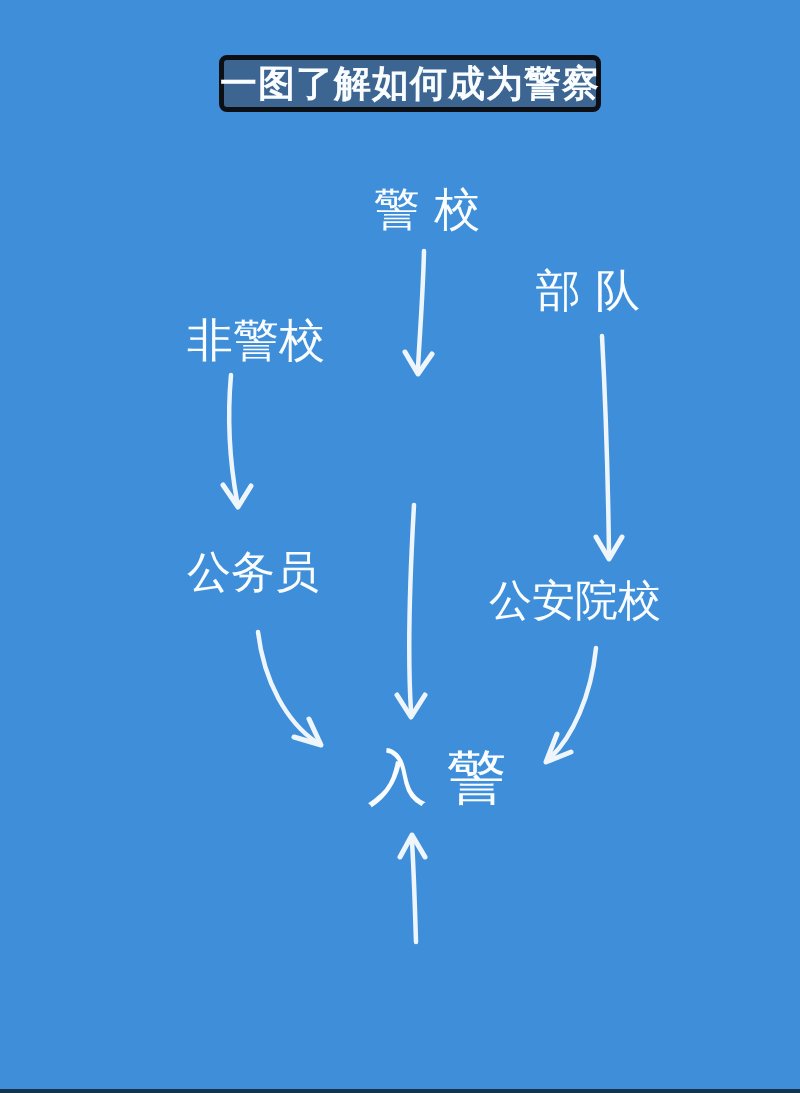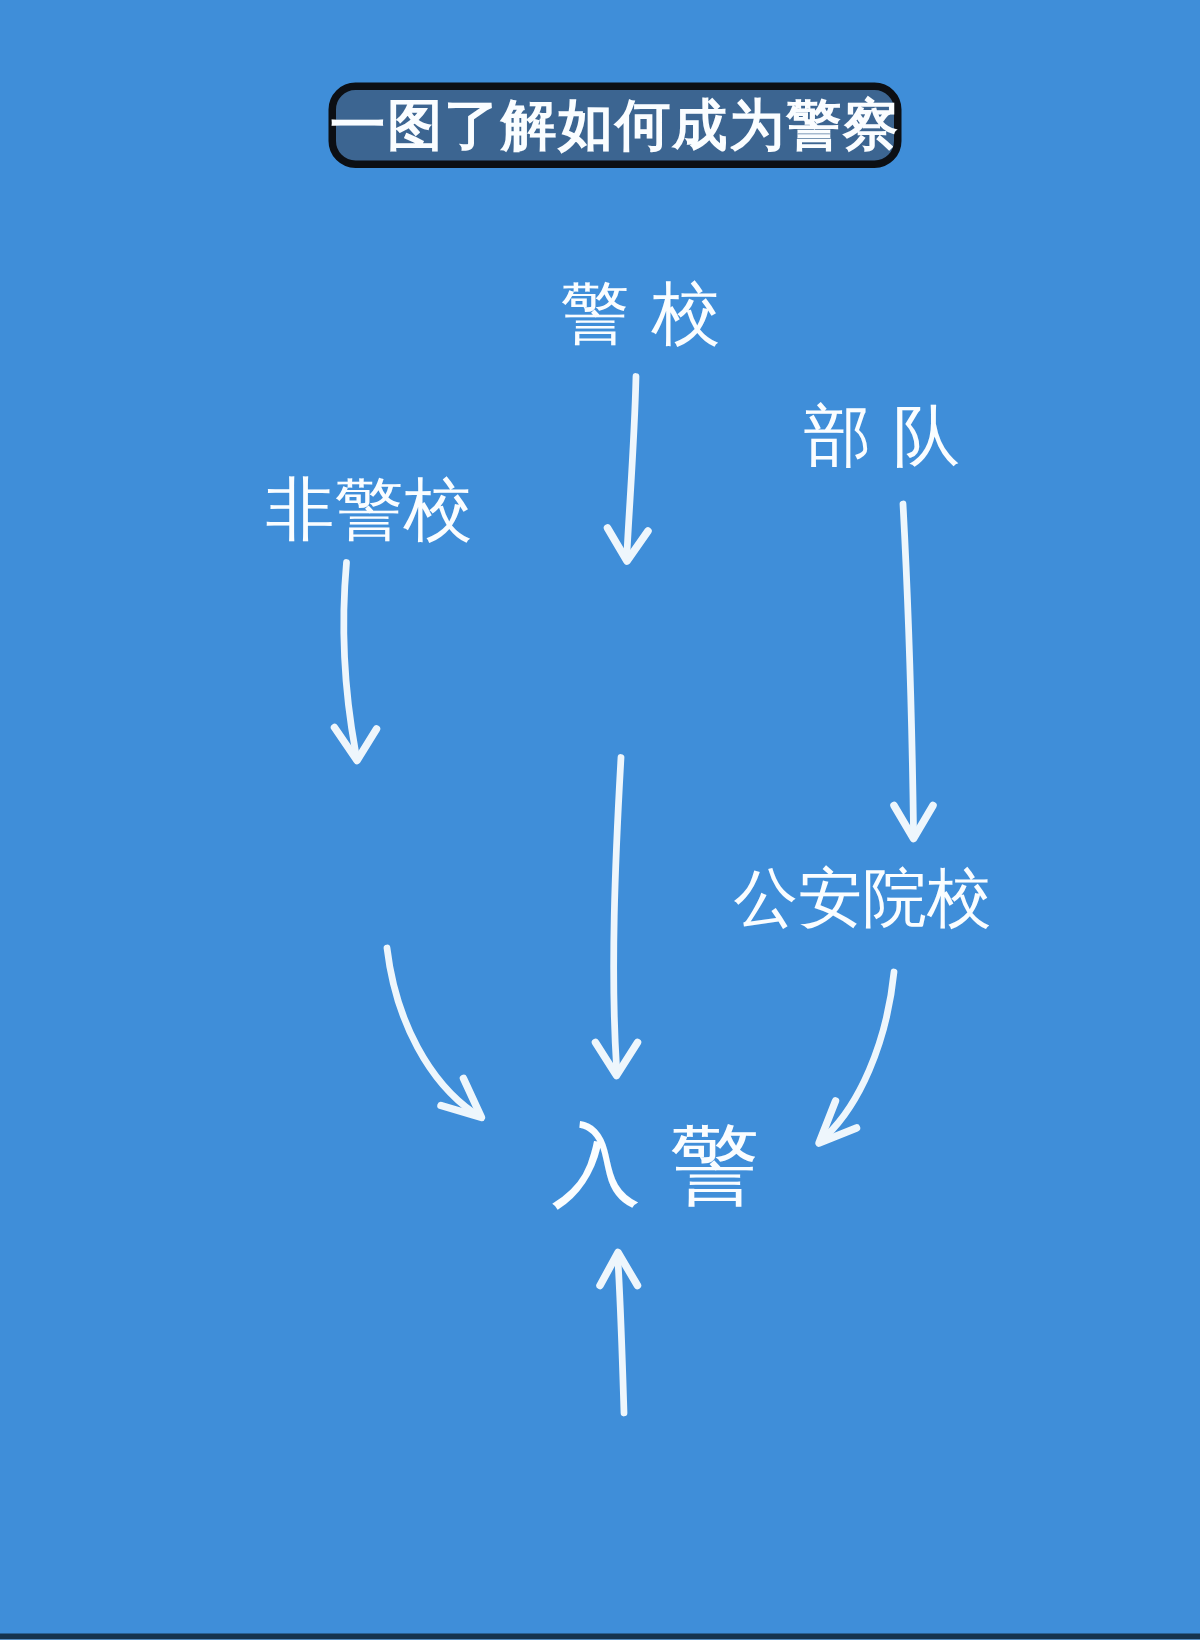--- a/index.html
+++ b/index.html
@@ -12,39 +12,39 @@
   }
   .bottom-line{
     position:absolute;left:0;bottom:0;width:100%;height:4px;
     background:var(--bottom,#16334e);
   }
   .title-box{
     position:absolute;left:219px;top:55px;
     width:372px;height:47px;
     background:var(--titlebg,#3c6591);
     border:5px solid var(--titleborder,#0c0f14);
-    border-radius:18px;
+    border-radius:8px;
     display:flex;align-items:center;justify-content:center;
   }
   .title-box span{
     color:var(--txt,#fafdff);
     font-size:37px;font-weight:700;letter-spacing:1px;white-space:pre;
   }
   .node{
     position:absolute;
     transform:translate(-50%,-50%);
     color:var(--txt,#fafdff);
     font-weight:400;
     white-space:pre;
     text-align:center;
     line-height:1.32;
   }
   .n-police-academy{left:427px;top:209px;font-size:46px;}
   .n-army{left:588px;top:291px;font-size:45px;}
-  .n-non-police{left:246px;top:340px;font-size:46px;}
+  .n-non-police{left:256px;top:340px;font-size:46px;}
   .n-joint-exam{left:417px;top:442px;font-size:43px;line-height:59px;}
   .n-civil-servant{left:253px;top:571px;font-size:44px;line-height:59px;}
   .n-cadre-transfer{left:575px;top:600px;font-size:43px;}
   .n-join-police{left:437px;top:778px;font-size:60px;}
   .n-special{left:418px;top:978px;font-size:46px;}
   svg.arrows{position:absolute;left:0;top:0;width:800px;height:1093px;}
   svg.arrows path{
     fill:none;
     stroke:var(--arrow,#eef6fc);
     stroke-width:4.5;
@@ -63,20 +63,21 @@
   </div>
 
   <div class="node n-police-academy">警 校</div>
 
   <div class="node n-army">部 队</div>
 
   <div class="node n-non-police">非警校</div>
 
 
   <div class="node n-civil-servant">
+    <div>公务员</div>
   </div>
 
   <div class="node n-cadre-transfer">公安院校</div>
 
   <div class="node n-join-police">入 警</div>
 
 
   <svg class="arrows" viewBox="0 0 800 1093">
 
     <path d="M424,251 C423,293 420,330 418,368"></path>

